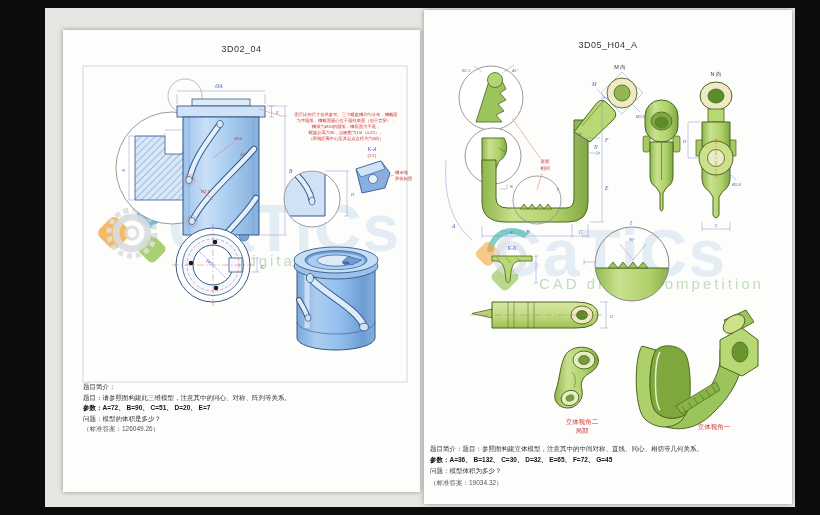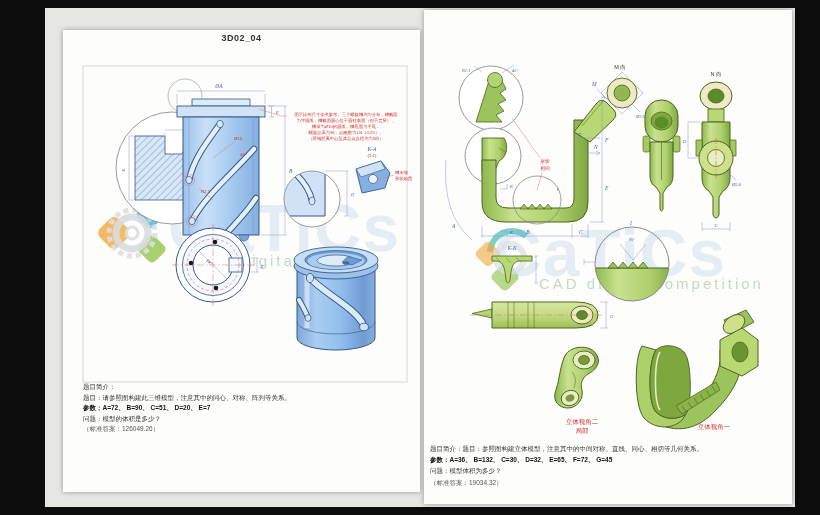--- a/index.html
+++ b/index.html
@@ -46,21 +46,21 @@
     <div class="wm-tag" style="left:178px;top:222px;">digital co</div>
     <svg class="wm-gear" style="left:34px;top:172px;" width="80" height="66" viewBox="0 0 80 66">
       <rect x="4" y="18" width="26" height="26" rx="6" transform="rotate(45 17 31)" fill="#f3a73e" opacity="0.8"></rect>
       <rect x="42" y="2" width="22" height="22" rx="5" transform="rotate(45 53 13)" fill="#46b0dc" opacity="0.8"></rect>
       <rect x="44" y="36" width="22" height="22" rx="5" transform="rotate(45 55 47)" fill="#93c44e" opacity="0.8"></rect>
       <circle cx="35" cy="31" r="23" fill="none" stroke="#dcdfe2" stroke-width="5" stroke-dasharray="5,4" opacity="0.9"></circle>
       <circle cx="35" cy="31" r="16" fill="none" stroke="#d9dde0" stroke-width="7" opacity="0.9"></circle>
       <circle cx="35" cy="31" r="6" fill="#fdfdfb" stroke="#d9dde0" stroke-width="3" opacity="0.9"></circle>
     </svg>
 
-    <div class="ptitle" style="top:3px;font-weight:bold;">3D02_04</div>
+    <div class="ptitle" style="top:14px;">3D02_04</div>
 
     <svg class="psvg" width="357" height="462" viewBox="0 0 357 462">
       <defs>
         <pattern id="hatchL" width="5" height="5" patternUnits="userSpaceOnUse" patternTransform="rotate(45)">
           <rect width="5" height="5" fill="#d9e8f7"></rect>
           <line x1="0" y1="0" x2="0" y2="5" stroke="#7aa0cf" stroke-width="1.2"></line>
         </pattern>
         <linearGradient id="frontBody" x1="0" y1="0" x2="1" y2="0">
           <stop offset="0" stop-color="#9dc2ec"></stop>
               <stop offset="0.3" stop-color="#c9e0f7"></stop>
@@ -213,20 +213,21 @@
 
     <div class="wm-brand" style="left:70px;top:205px;">CaTiCs</div>
     <div class="wm-tag" style="left:115px;top:265px;">CAD digital competition</div>
     <svg class="wm-gear" style="left:52px;top:212px;" width="72" height="80" viewBox="0 0 72 80">
       <path d="M14,30 A22,22 0 0 1 50,14" fill="none" stroke="#3cb8b0" stroke-width="6" opacity="0.65"></path>
       <rect x="18" y="44" width="22" height="22" rx="5" transform="rotate(45 29 55)" fill="#93c44e" opacity="0.65"></rect>
       <rect x="2" y="22" width="20" height="20" rx="5" transform="rotate(45 12 32)" fill="#f3a73e" opacity="0.6"></rect>
       <circle cx="34" cy="36" r="14" fill="none" stroke="#dcdfe2" stroke-width="6" opacity="0.7"></circle>
     </svg>
 
+    <div class="ptitle" style="top:30px;">3D05_H04_A</div>
 
     <svg class="psvg" width="368" height="494" viewBox="0 0 368 494">
       <defs>
         <linearGradient id="gGreen" x1="0" y1="0" x2="1" y2="0">
           <stop offset="0" stop-color="#8db84c"></stop>
               <stop offset="0.3" stop-color="#c9e18f"></stop>
           <stop offset="0.7" stop-color="#aed06a"></stop>
               <stop offset="1" stop-color="#7fa843"></stop>
         </linearGradient>
         <linearGradient id="gGreenH" x1="0" y1="0" x2="0" y2="1">

